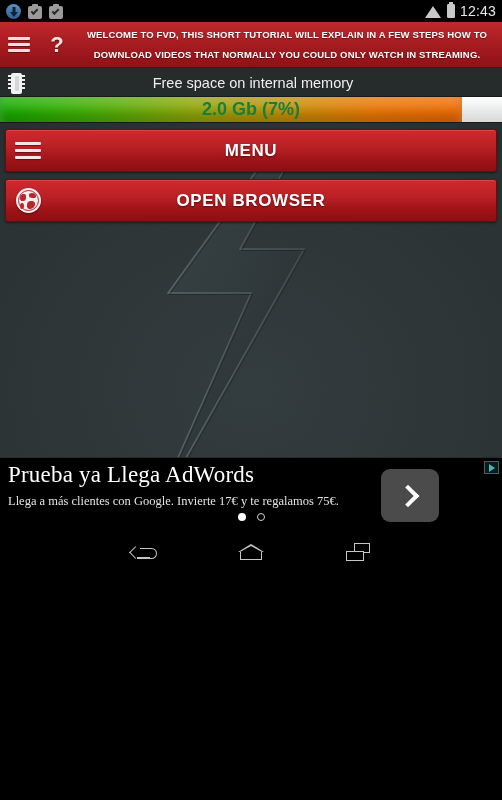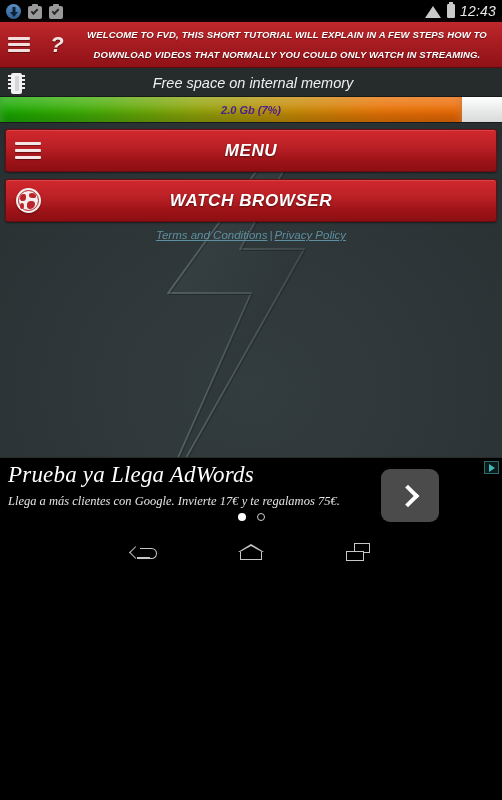--- a/index.html
+++ b/index.html
@@ -2,21 +2,21 @@
 <html><head>
 <meta charset="utf-8">
 <style>
   * { margin:0; padding:0; box-sizing:border-box; }
   html, body {
     width:502px; height:800px;
     background:#000;
     font-family:"Liberation Sans", sans-serif;
     overflow:hidden;
   }
-  #app { position:relative; width:502px; height:572px; overflow:hidden;font-style:italic; }
+  #app { position:relative; width:502px; height:572px; overflow:hidden; }
 
   
   .statusbar{
     position:relative; height:22px; width:100%;
     background:linear-gradient(180deg,#000 0%,#000 80%,#120506 100%);
     display:flex; align-items:center; padding:0 6px;
   }
   .st-left{ display:flex; align-items:center; gap:7px; }
   .st-right{ margin-left:auto; display:flex; align-items:center; gap:5px; }
   .ic-dl{ width:15px; height:15px; border-radius:50%;
@@ -76,21 +76,21 @@
   .mem-title{ position:absolute; left:4px; right:0; text-align:center; color:#efefef;
     font-size:14.5px; }
   .bar-wrap{ height:27px; width:100%; background:#efefef; position:relative;
     border-top:1px solid #171a1b; border-bottom:1px solid #171a1b; overflow:hidden; }
   .bar-bg{ position:absolute; inset:0;
     background:linear-gradient(180deg,#ffffff 0%,#eceded 45%,#d8d9d9 100%); }
   .bar-fill{ position:absolute; left:0; top:0; bottom:0;
     background:linear-gradient(90deg,#16a800 0%,#3fae06 18%,#8fa40a 42%,#c48d06 62%,#e87406 82%,#ec6a05 100%);
     box-shadow:inset 0 9px 10px rgba(255,255,255,.22), inset 0 -8px 9px rgba(0,0,0,.18); }
   .bar-label{ position:absolute; inset:0; display:flex; align-items:center; justify-content:center;
-    font-size:11px; font-weight:bold; color:#4c1d95; }
+    font-size:18px; font-weight:bold; color:#15803d; }
 
   
   .body-area{ position:relative; height:632px; background:#2b3335; overflow:hidden; }
   .bg-tex{ position:absolute; inset:0;
     background:
       radial-gradient(ellipse 115% 80% at 50% 42%, #333c3e 0%, #2a3234 55%, #1e2526 100%),
       repeating-linear-gradient(0deg, rgba(255,255,255,.012) 0 1px, transparent 1px 3px),
       repeating-linear-gradient(90deg, rgba(0,0,0,.022) 0 1px, transparent 1px 3px);
   }
   .bolt-wrap{ position:absolute; left:0; right:0; top:20px; height:400px;
@@ -271,26 +271,23 @@
 
       <div class="big-btn">
         <div class="ico">
           <div class="globe">
             <i></i>
               <i></i>
               <i></i>
               <i></i>
           </div>
         </div>
-        <div class="lbl">WATCH BROWSER</div>
-      </div>
-
-      <div class="links">
-        <a>Terms and Conditions</a><span class="sep">|</span><a>Privacy Policy</a>
-      </div>
+        <div class="lbl">OPEN BROWSER</div>
+      </div>
+
     </div>
   </div>
 
   <div class="ad">
     <div class="ad-head">Prueba ya Llega AdWords</div>
     <div class="ad-sub">Llega a más clientes con Google. Invierte 17€ y te regalamos 75€.</div>
     <div class="ad-dots">
       <div class="d on"></div>
       <div class="d off"></div>
     </div>

